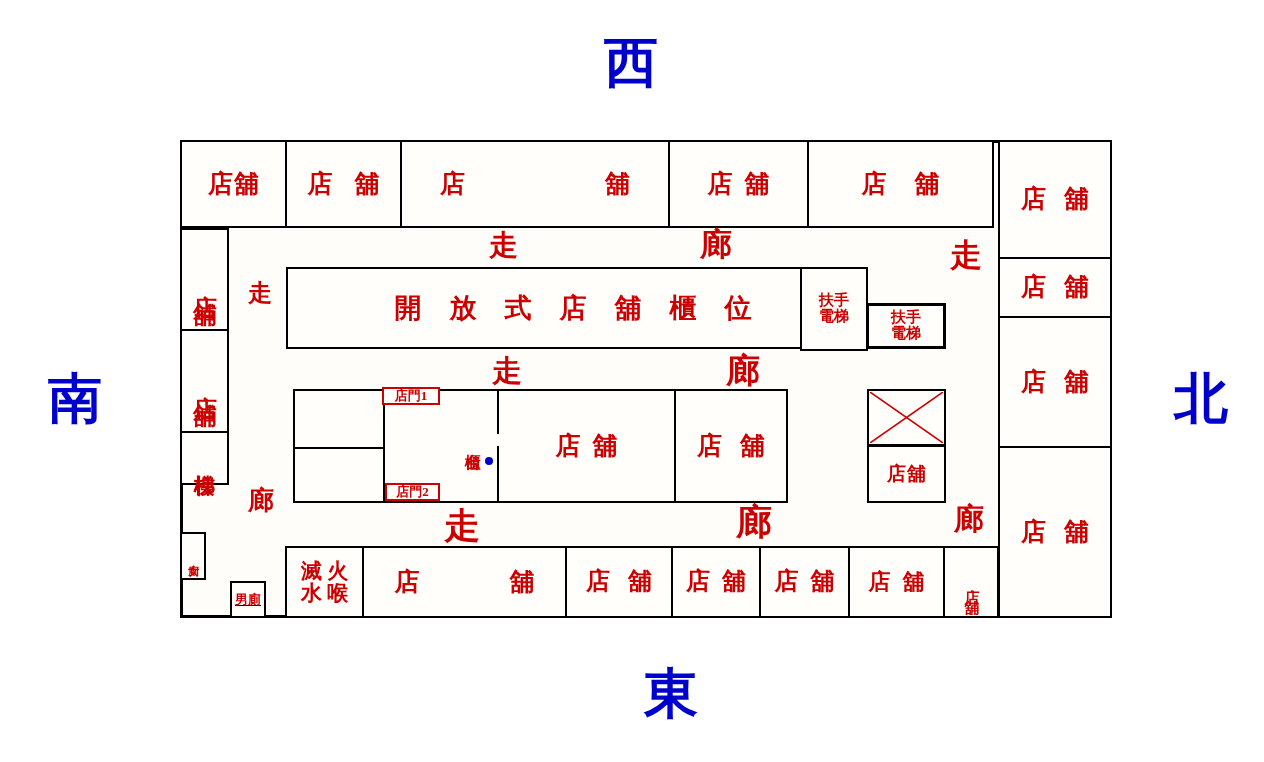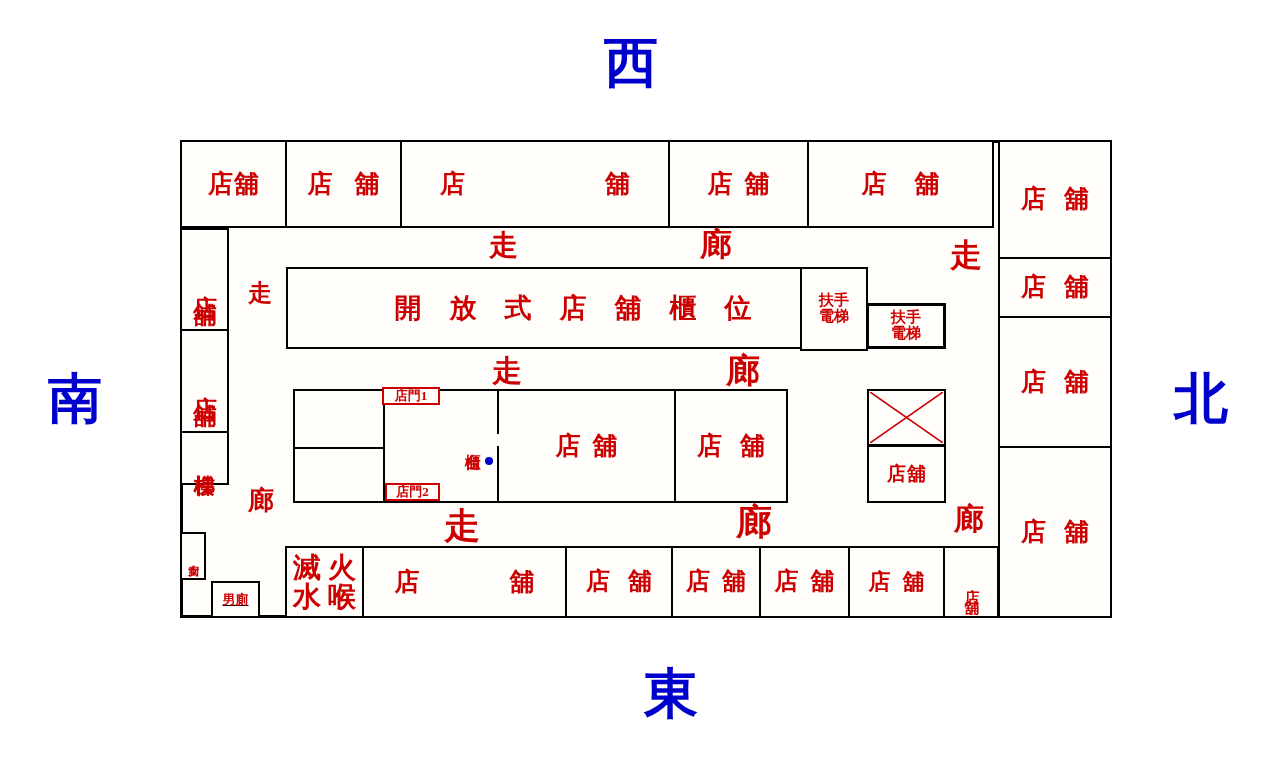--- a/index.html
+++ b/index.html
@@ -84,21 +84,21 @@
   <div class="room" style="left:180px;top:329px;width:49px;height:104px;">
     <span class="lbl vert vls8" style="font-size:24px;">店舖</span>
     </div>
   <div class="room" style="left:180px;top:431px;width:49px;height:54px;">
     <span class="lbl vert" style="font-size:21px;">樓梯</span>
     </div>
 
   <div class="room" style="left:180px;top:532px;width:26px;height:48px;">
     <span class="lbl vert" style="font-size:11px;">女廁</span>
     </div>
-  <div class="room" style="left:211px;top:581px;width:49px;height:37px;text-decoration:underline;">
+  <div class="room" style="left:230px;top:581px;width:36px;height:37px;text-decoration:underline;">
     <span class="lbl" style="font-size:13px;">男廁</span>
     </div>
 
   <div class="room" style="left:286px;top:267px;width:574px;height:82px;">
     <span class="lbl ls28" style="font-size:27px;">開放式店舖櫃位</span>
     </div>
 
   <div class="room" style="left:800px;top:267px;width:68px;height:84px;">
     <span class="lbl two-line" style="font-size:15px;">
       <span>扶手</span>
@@ -134,21 +134,21 @@
     <svg width="73" height="51" viewBox="0 0 73 51">
       <line x1="0" y1="0" x2="73" y2="51" stroke="#CC0000" stroke-width="1.6"></line>
       <line x1="73" y1="0" x2="0" y2="51" stroke="#CC0000" stroke-width="1.6"></line>
     </svg>
     </div>
   <div class="room" style="left:867px;top:444px;width:79px;height:59px;border-top-width:3px;">
     <span class="lbl ls0" style="font-size:19px;">店舖</span>
     </div>
 
   <div class="room" style="left:285px;top:546px;width:79px;height:72px;">
-    <span class="lbl two-line" style="font-size:28px;">
+    <span class="lbl two-line" style="font-size:21px;">
       <span>滅 火</span>
       <span>水 喉</span>
     </span>
     </div>
   <div class="room" style="left:362px;top:546px;width:205px;height:72px;">
     <span class="lbl ls90" style="font-size:25px;">店舖</span>
     </div>
   <div class="room" style="left:565px;top:546px;width:108px;height:72px;">
     <span class="lbl ls18" style="font-size:24px;">店舖</span>
     </div>

